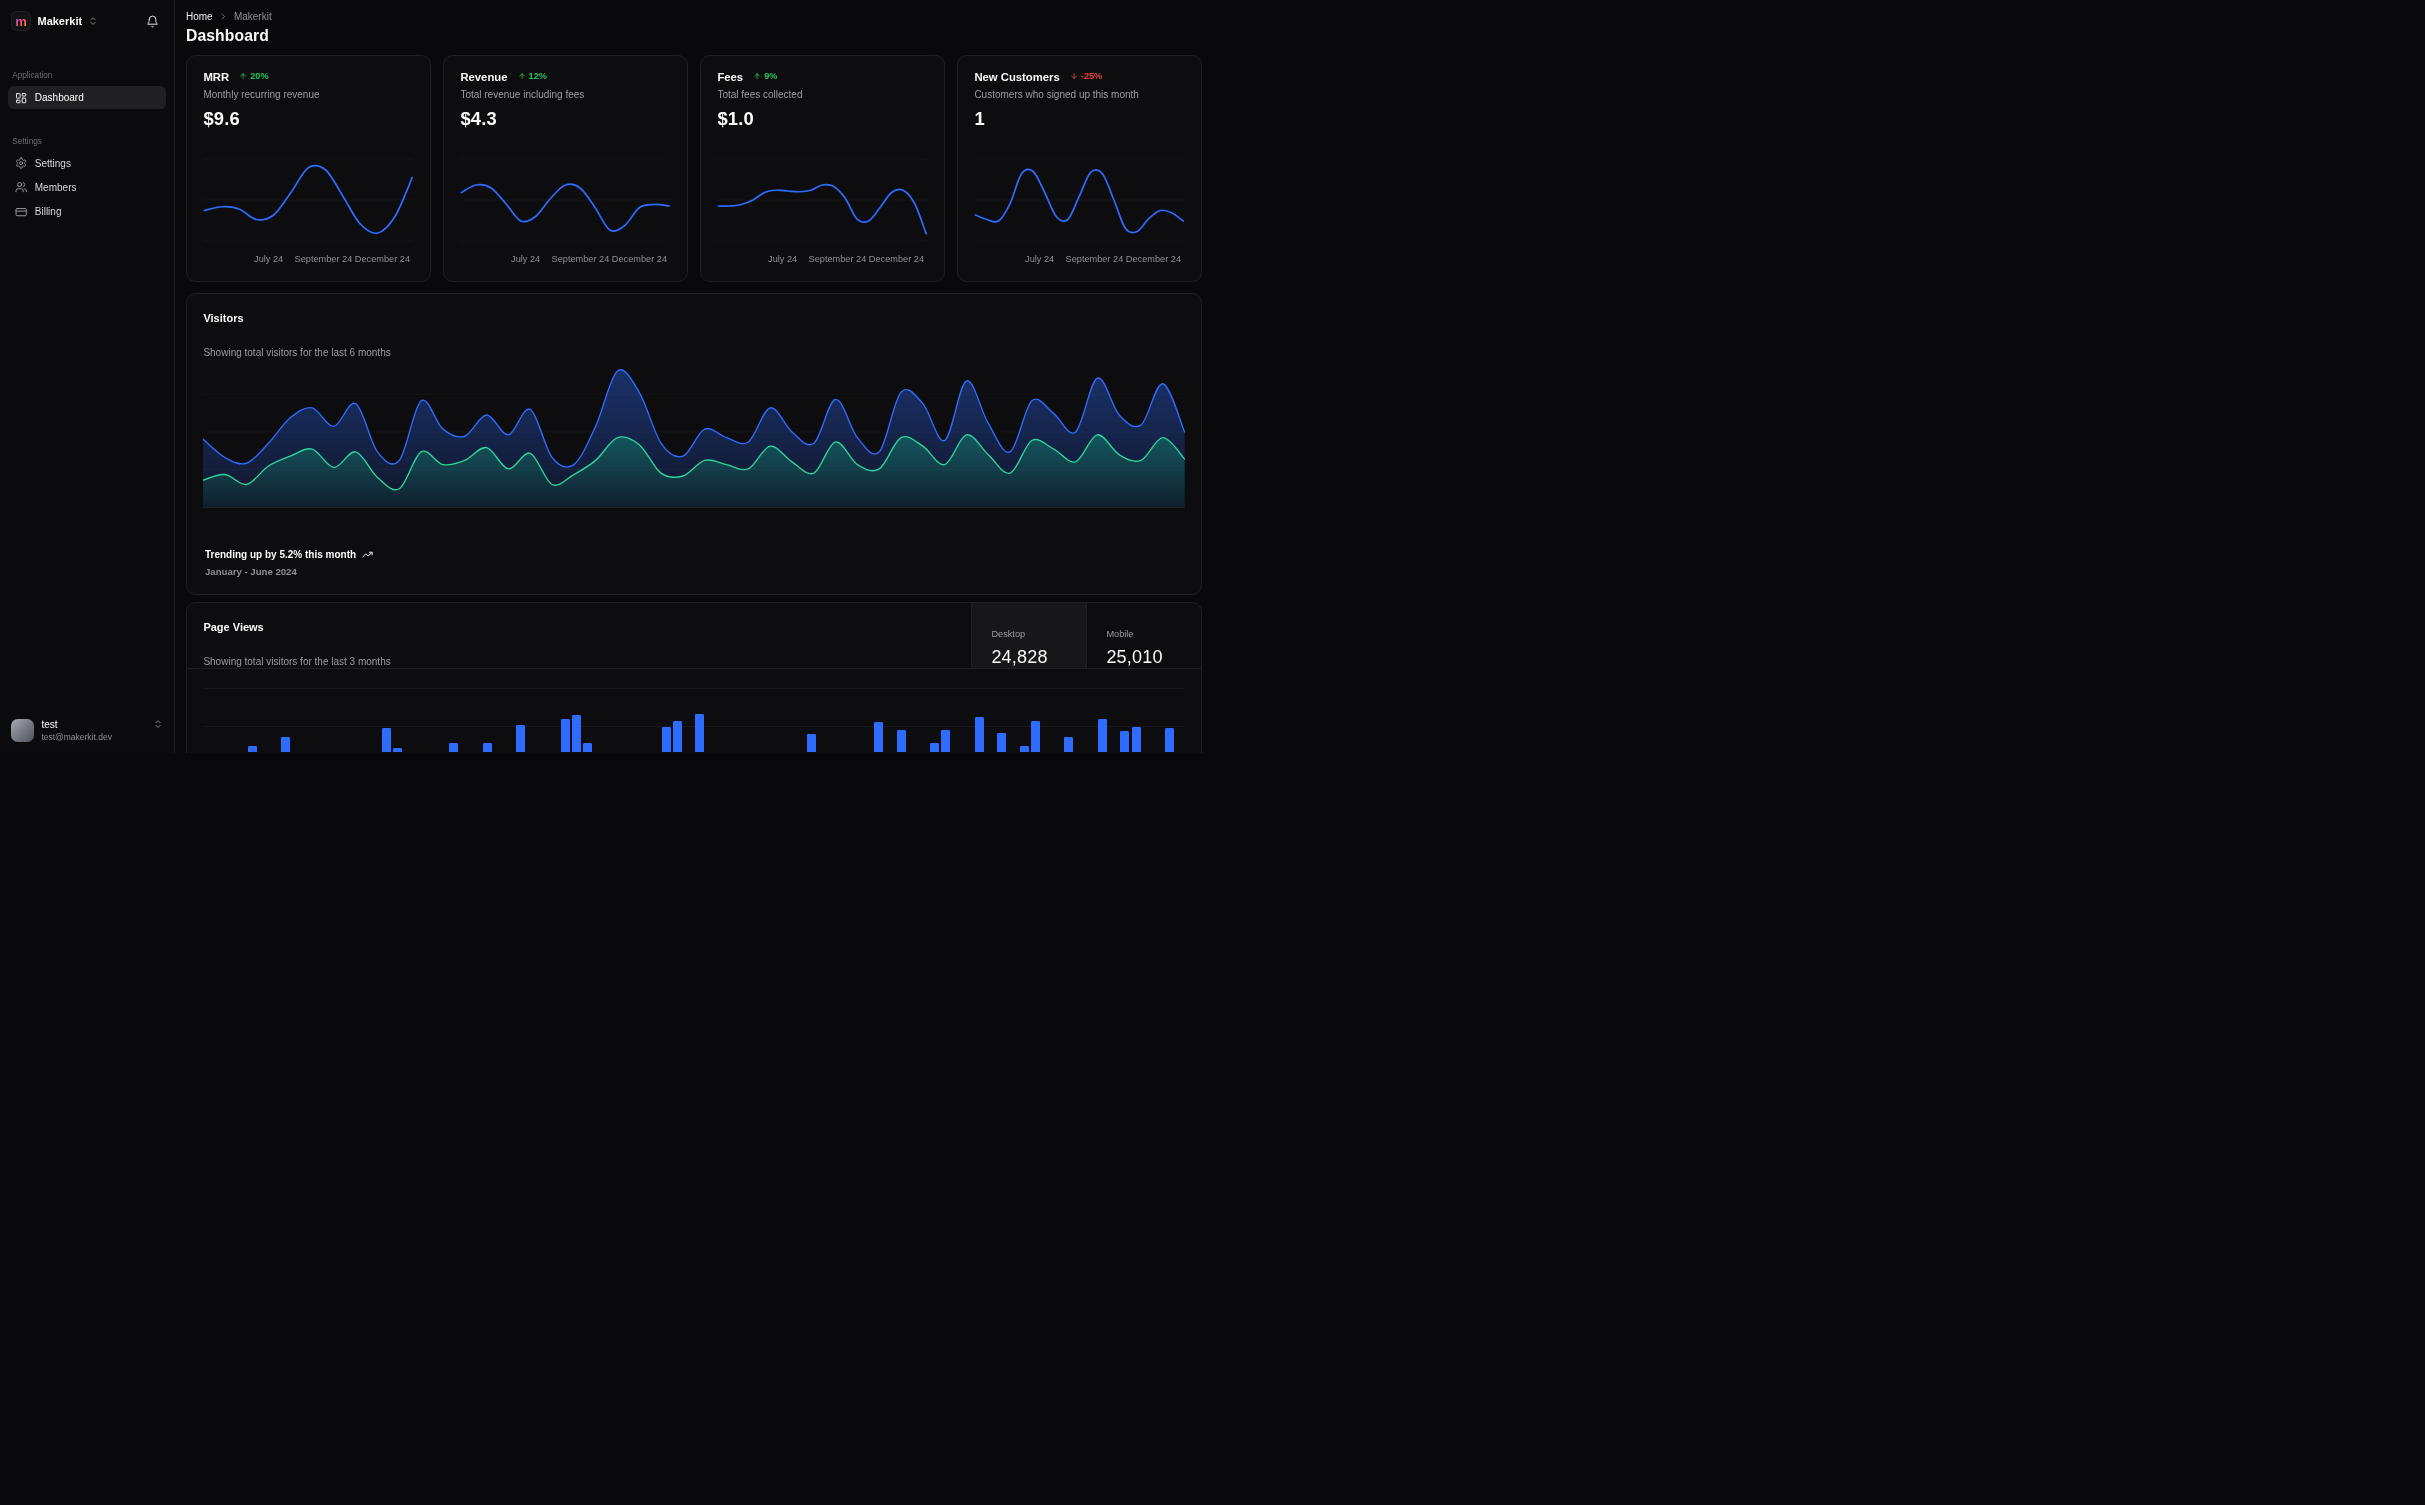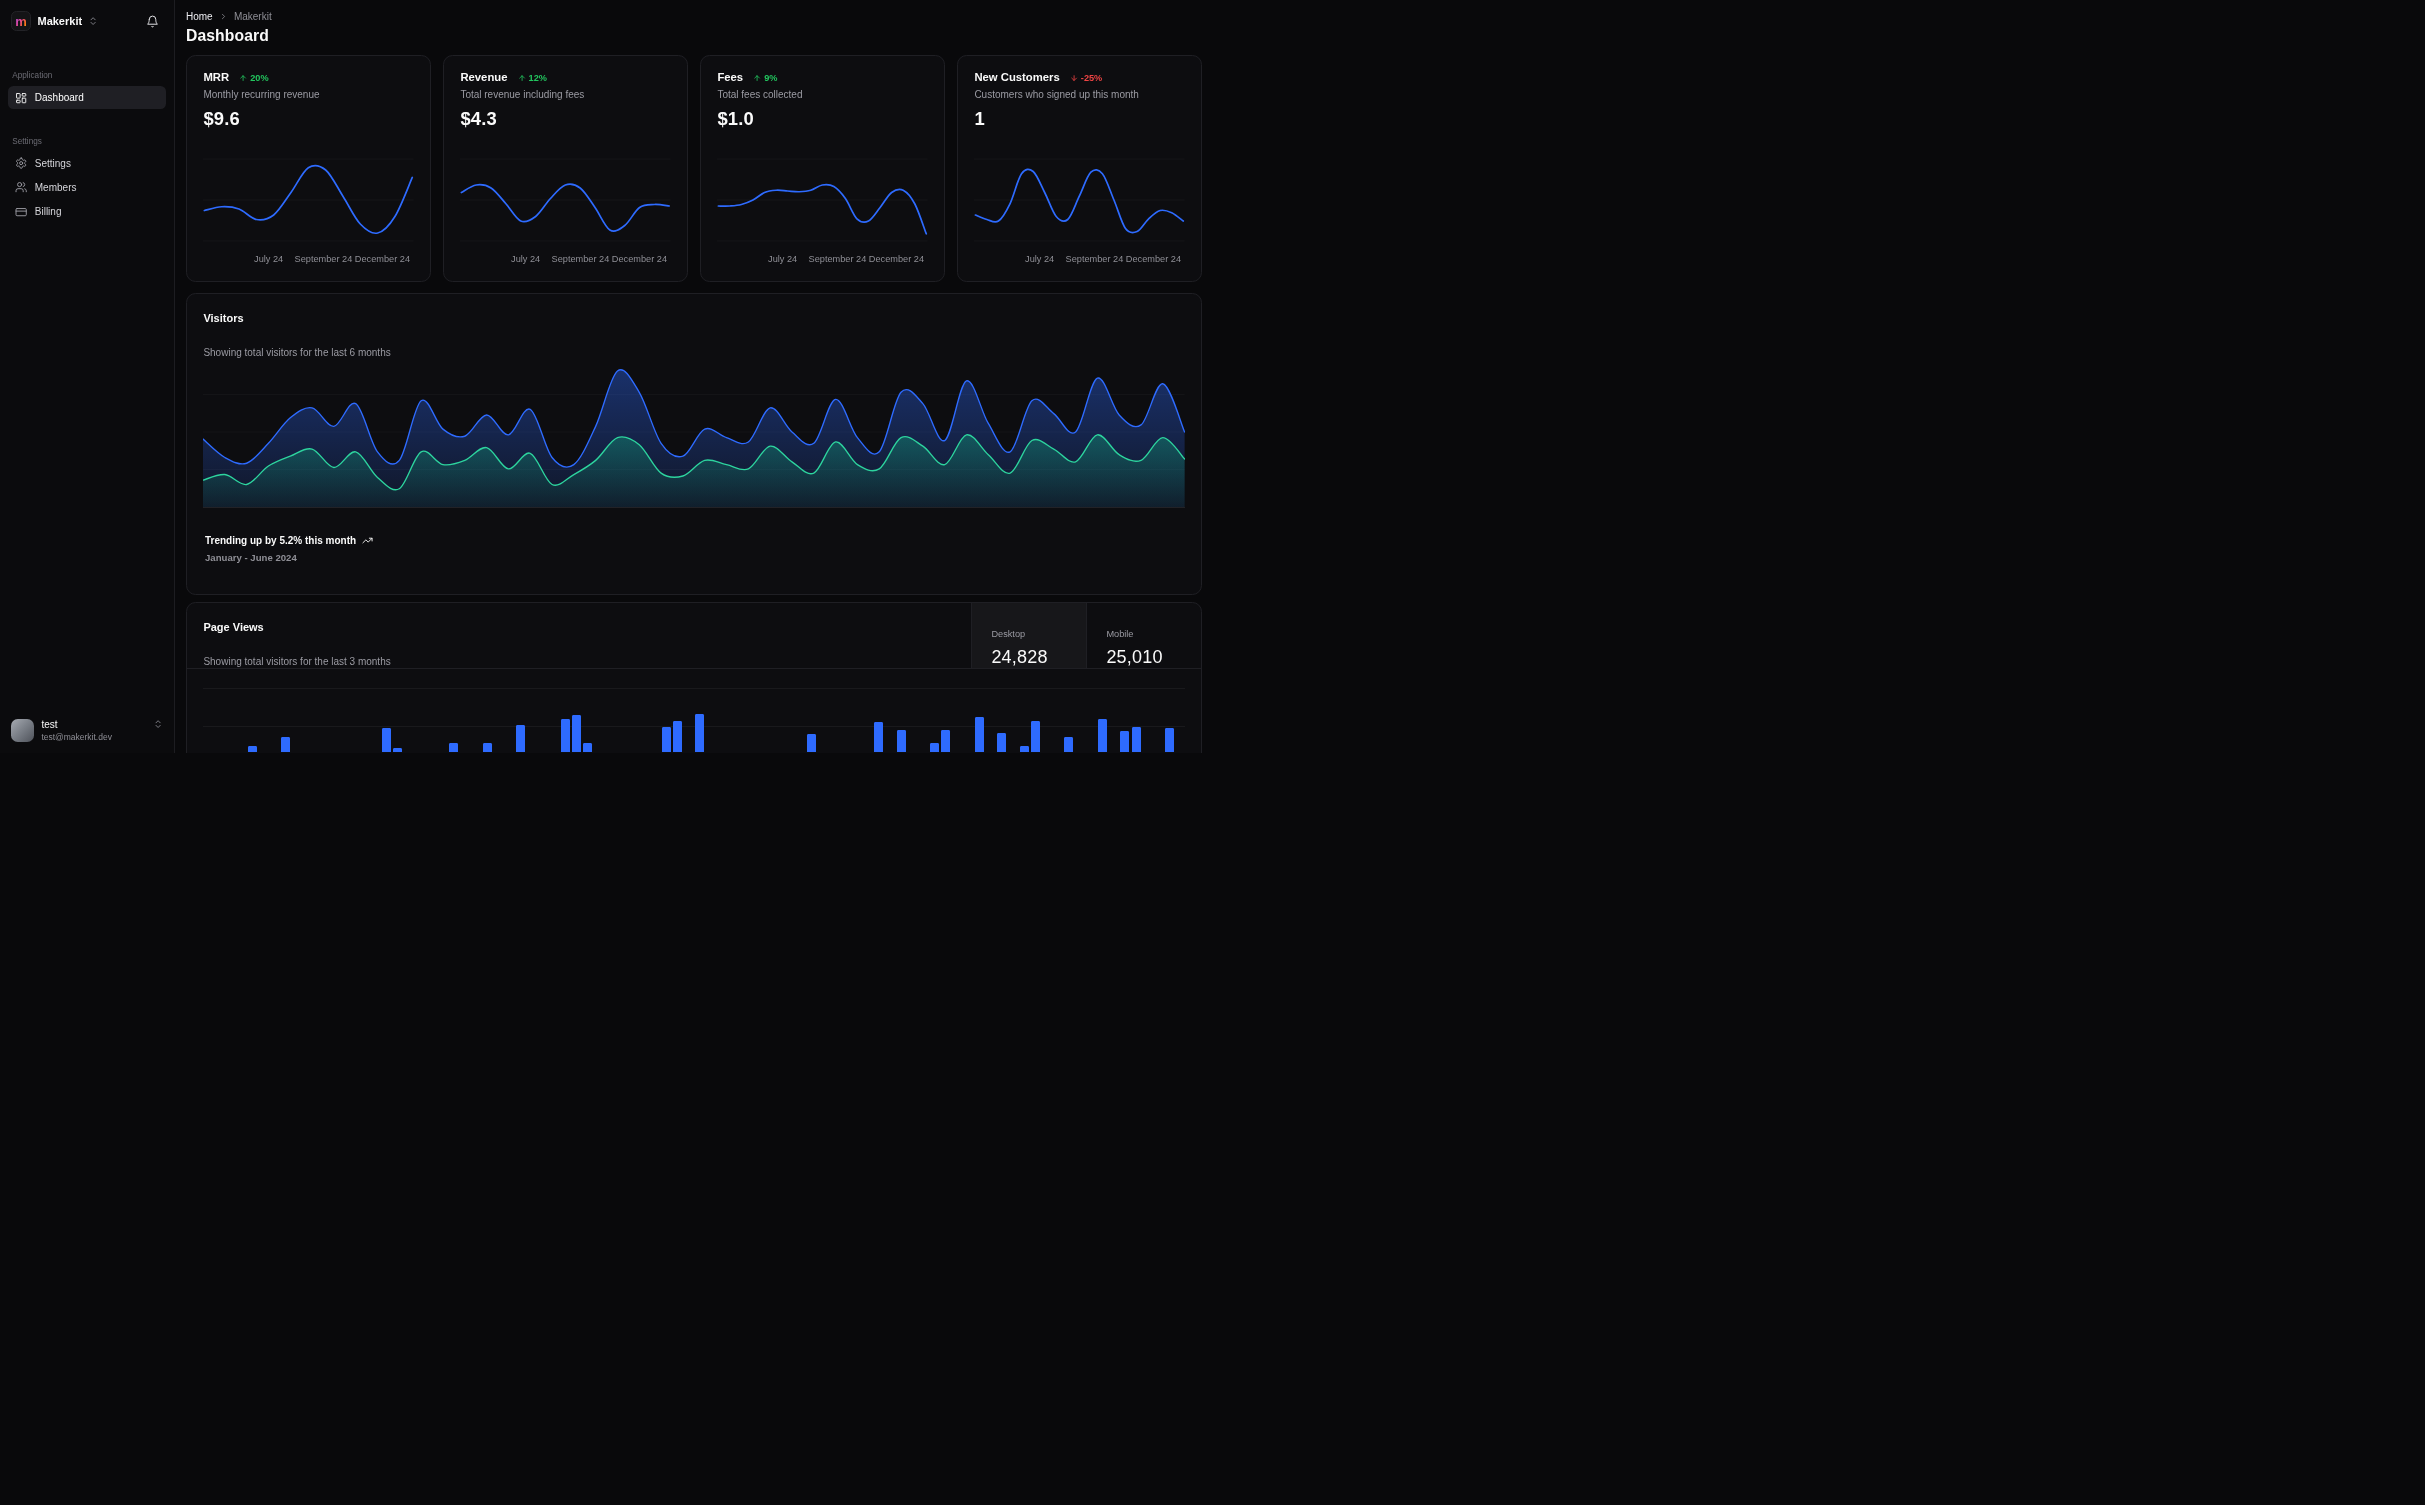--- a/index.html
+++ b/index.html
@@ -38,39 +38,39 @@
   
   main{flex:1;padding:11px 9.6px 0 11px;overflow:hidden}
   .breadcrumb{display:flex;align-items:center;gap:6.1px;font-size:10px;color:#8f8f96}
   .breadcrumb .home{color:#ececf0;cursor:pointer}
   .breadcrumb .crumb{cursor:pointer}
   h1{font-size:15.7px;font-weight:700;margin-top:4.8px;letter-spacing:0.1px}
 
   .grid{display:grid;grid-template-columns:repeat(4,1fr);gap:11.6px;margin-top:10.2px}
   .card{background:#0d0d10;border:0.7px solid #1f1f24;border-radius:9.6px}
   .stat-card{height:227px;padding:15px 16.4px;position:relative;overflow:hidden}
-  .stat-head{display:flex;align-items:flex-end;gap:10.2px}
+  .stat-head{display:flex;align-items:flex-start;gap:10.2px}
   .stat-title{font-size:11.3px;font-weight:700}
   .badge{display:flex;align-items:center;gap:2.7px;font-size:9.2px;font-weight:700}
   .badge.up{color:#22c55e}
   .badge.down{color:#ef4444}
   .stat-sub{margin-top:6.1px;font-size:10px;color:#9b9ba3}
   .stat-value{margin-top:7.5px;font-size:18.4px;font-weight:700;letter-spacing:0.2px}
   .spark-wrap{position:absolute;left:16.4px;right:16.4px;top:101px;height:86px}
   .spark-wrap svg{width:100%;height:100%;display:block}
   .axis{position:absolute;left:16.4px;right:16.4px;top:198px;height:12.3px;font-size:9.2px;color:#8f8f96}
   .axis span{position:absolute;transform:translateX(-50%);white-space:nowrap}
   .axis .t0{left:31%}.axis .t1{left:57%}.axis .t2{left:85%}
 
   .visitors{margin-top:11px;height:302px;position:relative;padding:18px 16.4px;overflow:hidden}
   .card-title{font-size:11px;font-weight:700}
   .card-sub{margin-top:23px;font-size:10px;color:#9b9ba3}
   .area-wrap{position:absolute;left:16.4px;right:16.4px;top:63px;height:151px;border-bottom:0.7px solid #222227}
   .area-wrap svg{width:100%;height:100%;display:block}
-  .vis-foot{position:absolute;left:18px;top:241px}
+  .vis-foot{position:absolute;left:18px;top:255px}
   .foot-main{display:flex;align-items:center;gap:6.1px;font-size:10px;font-weight:700;color:#fafafa}
   .foot-main svg{color:#fafafa}
   .foot-sub{margin-top:6.1px;font-size:9.6px;color:#8f8f96;font-weight:700}
 
   .pageviews{margin-top:7.5px;height:273px;overflow:hidden;display:flex;flex-direction:column}
   .pv-header{display:flex;height:66px;border-bottom:0.7px solid #1f1f24;flex:none}
   .pv-titles{flex:1;padding:18px 16.4px}
   .pv-stat{width:115px;flex:none;border-left:0.7px solid #1f1f24;display:flex;flex-direction:column;
     justify-content:flex-end;gap:8px;padding-left:19px;cursor:pointer}
   .pv-stat.active{background:rgba(255,255,255,0.045)}

